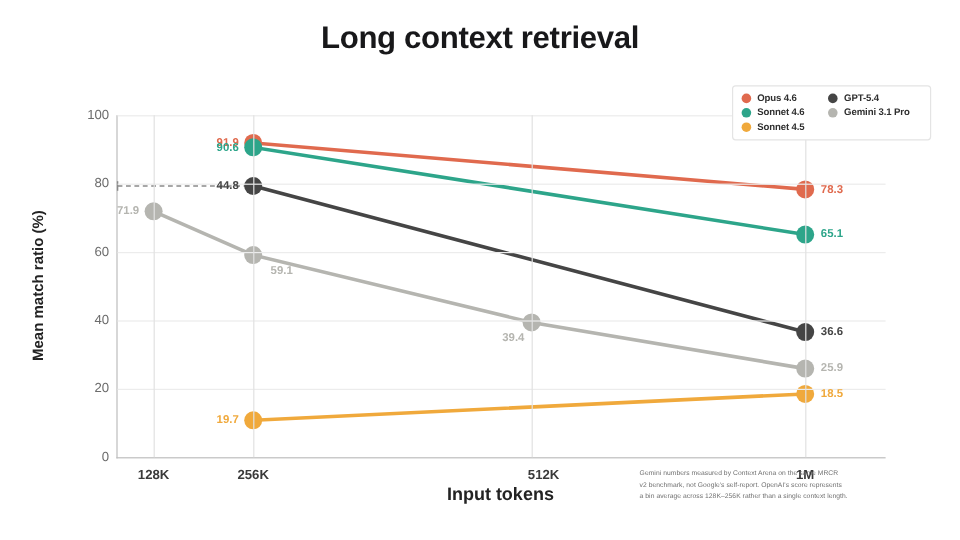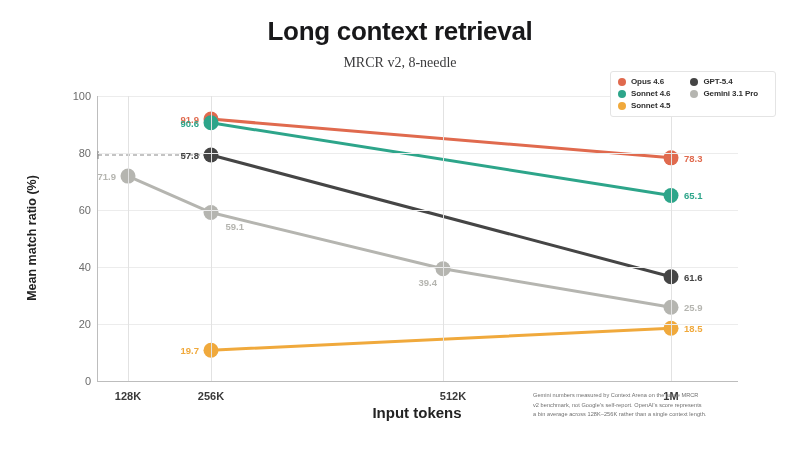--- a/index.html
+++ b/index.html
@@ -75,21 +75,20 @@
     font-size:5.6px;line-height:1.72;color:#6f6f6f;letter-spacing:0.05px;
   }
   .footnote div{white-space:nowrap;}
 </style>
 </head>
 <body>
 
 <div id="root">
 
   <div class="title">Long context retrieval</div>
-  <div class="subtitle">MRCR v2, 8-needle</div>
 
   <div class="ylabel">Mean match ratio (%)</div>
   <div class="xlabel">Input tokens</div>
 
   <div class="plot" id="plot">
     <svg class="series" id="seriesSvg" viewBox="0 0 640 285" preserveAspectRatio="none">
         <line x1="0" x2="113" y1="58.99500000000003" y2="58.99500000000003" stroke="#8a8a8a" stroke-width="1.2" stroke-dasharray="4 3"></line>
         <line x1="0" x2="0" y1="54.99500000000003" y2="62.99500000000003" stroke="#8a8a8a" stroke-width="1.2"></line>
         <polyline points="113,23.08499999999998 573,61.84500000000003" fill="none" stroke="#e06a4e" stroke-width="3" stroke-linecap="round" stroke-linejoin="round"></polyline>
         <circle cx="113" cy="23.08499999999998" r="7.5" fill="#e06a4e"></circle>
@@ -127,22 +126,22 @@
       <div class="vgrid" style="left: 345px;"></div>
       <div class="xtick" style="left: 355px;">512K</div>
       <div class="vgrid" style="left: 573px;"></div>
       <div class="xtick" style="left: 573px;">1M</div>
       <div class="ptlabel left" style="color: rgb(224, 106, 78); left: 101px; top: 23.085px;">91.9</div>
       <div class="ptlabel" style="color: rgb(224, 106, 78); left: 586px; top: 61.845px;">78.3</div>
       <div class="ptlabel left" style="color: rgb(45, 165, 138); left: 101px; top: 26.79px;">90.6</div>
       <div class="ptlabel" style="color: rgb(45, 165, 138); left: 586px; top: 99.465px;">65.1</div>
       <div class="ptlabel left" style="color: rgb(240, 169, 60); left: 101px; top: 254.22px;">19.7</div>
       <div class="ptlabel" style="color: rgb(240, 169, 60); left: 586px; top: 232.275px;">18.5</div>
-      <div class="ptlabel left" style="color: rgb(69, 69, 69); left: 101px; top: 58.995px;">57.8</div>
-      <div class="ptlabel" style="color: rgb(69, 69, 69); left: 586px; top: 180.69px;">61.6</div>
+      <div class="ptlabel left" style="color: rgb(69, 69, 69); left: 101px; top: 58.995px;">44.8</div>
+      <div class="ptlabel" style="color: rgb(69, 69, 69); left: 586px; top: 180.69px;">36.6</div>
       <div class="ptlabel left" style="color: rgb(181, 181, 176); left: 18px; top: 80.085px;">71.9</div>
       <div class="ptlabel left" style="color: rgb(181, 181, 176); left: 107px; top: 129.565px; margin-left: 39px;">59.1</div>
       <div class="ptlabel left" style="color: rgb(181, 181, 176); left: 339px; top: 185.71px;">39.4</div>
       <div class="ptlabel" style="color: rgb(181, 181, 176); left: 586px; top: 211.185px;">25.9</div>
     </div>
 
   <div class="legend" id="legend">
       <div class="lgitem">
         <span class="lgdot" style="background: rgb(224, 106, 78);"></span>
         <span class="lgtxt">Opus 4.6</span>

